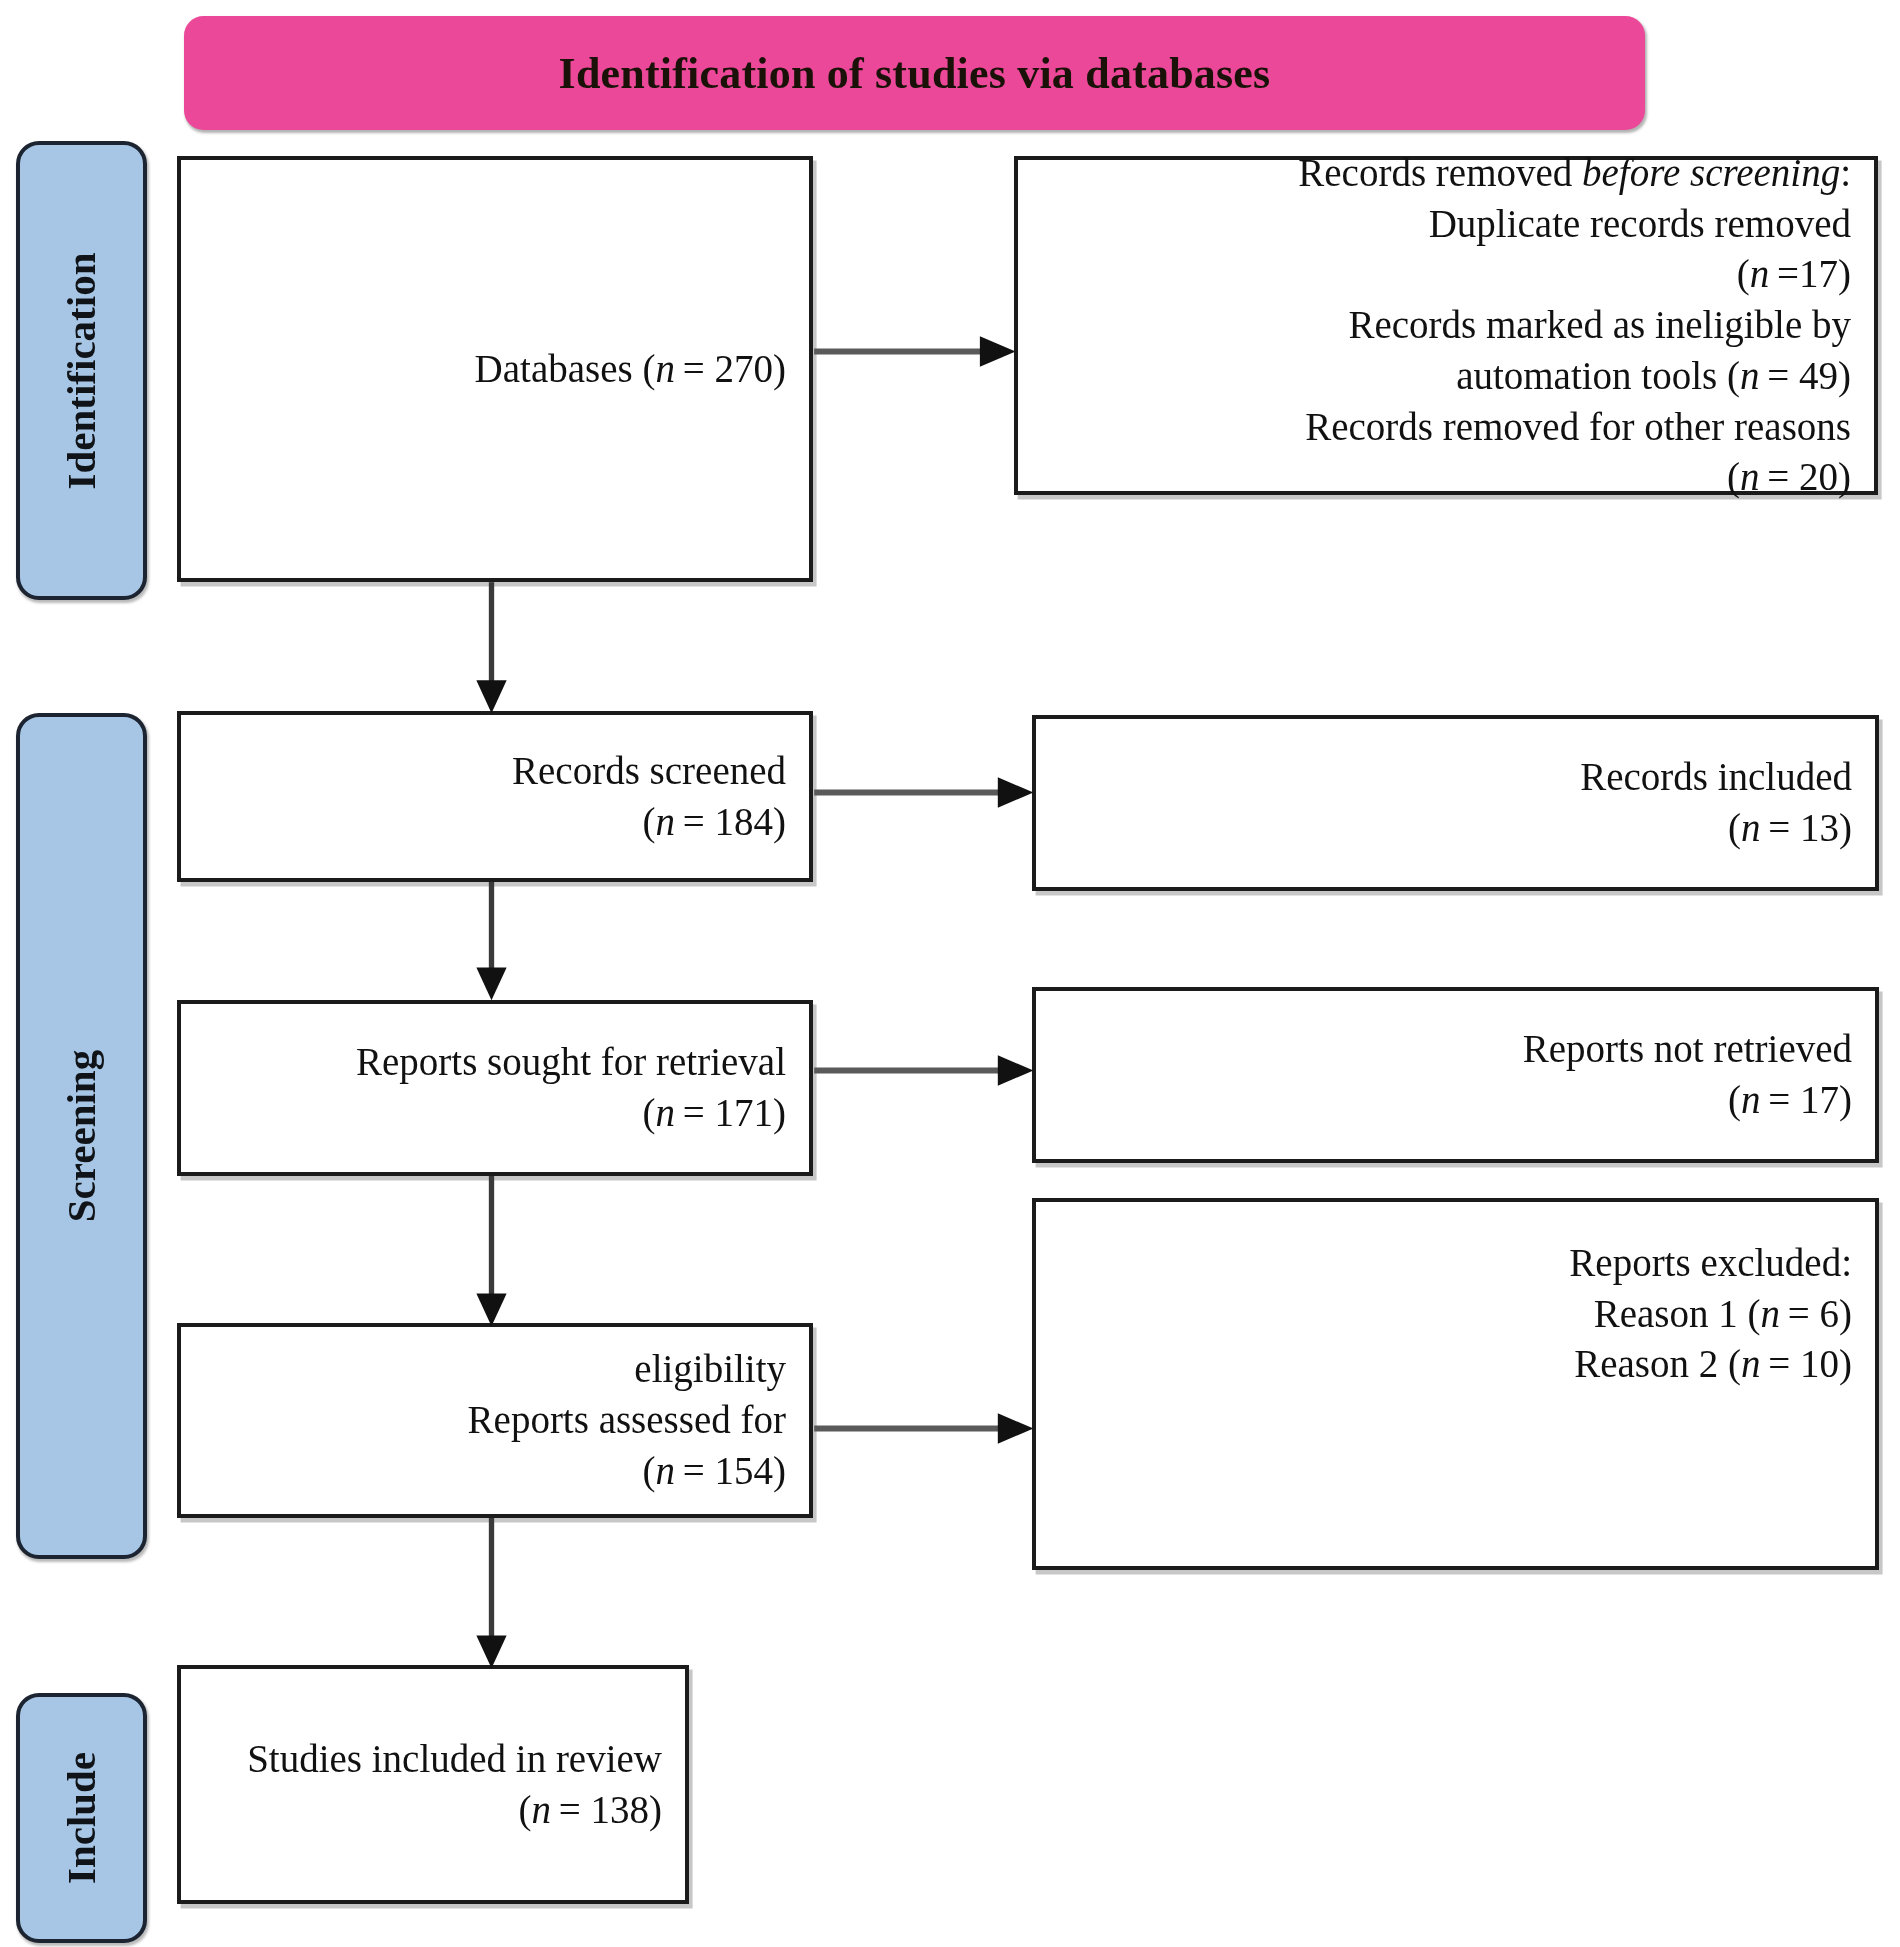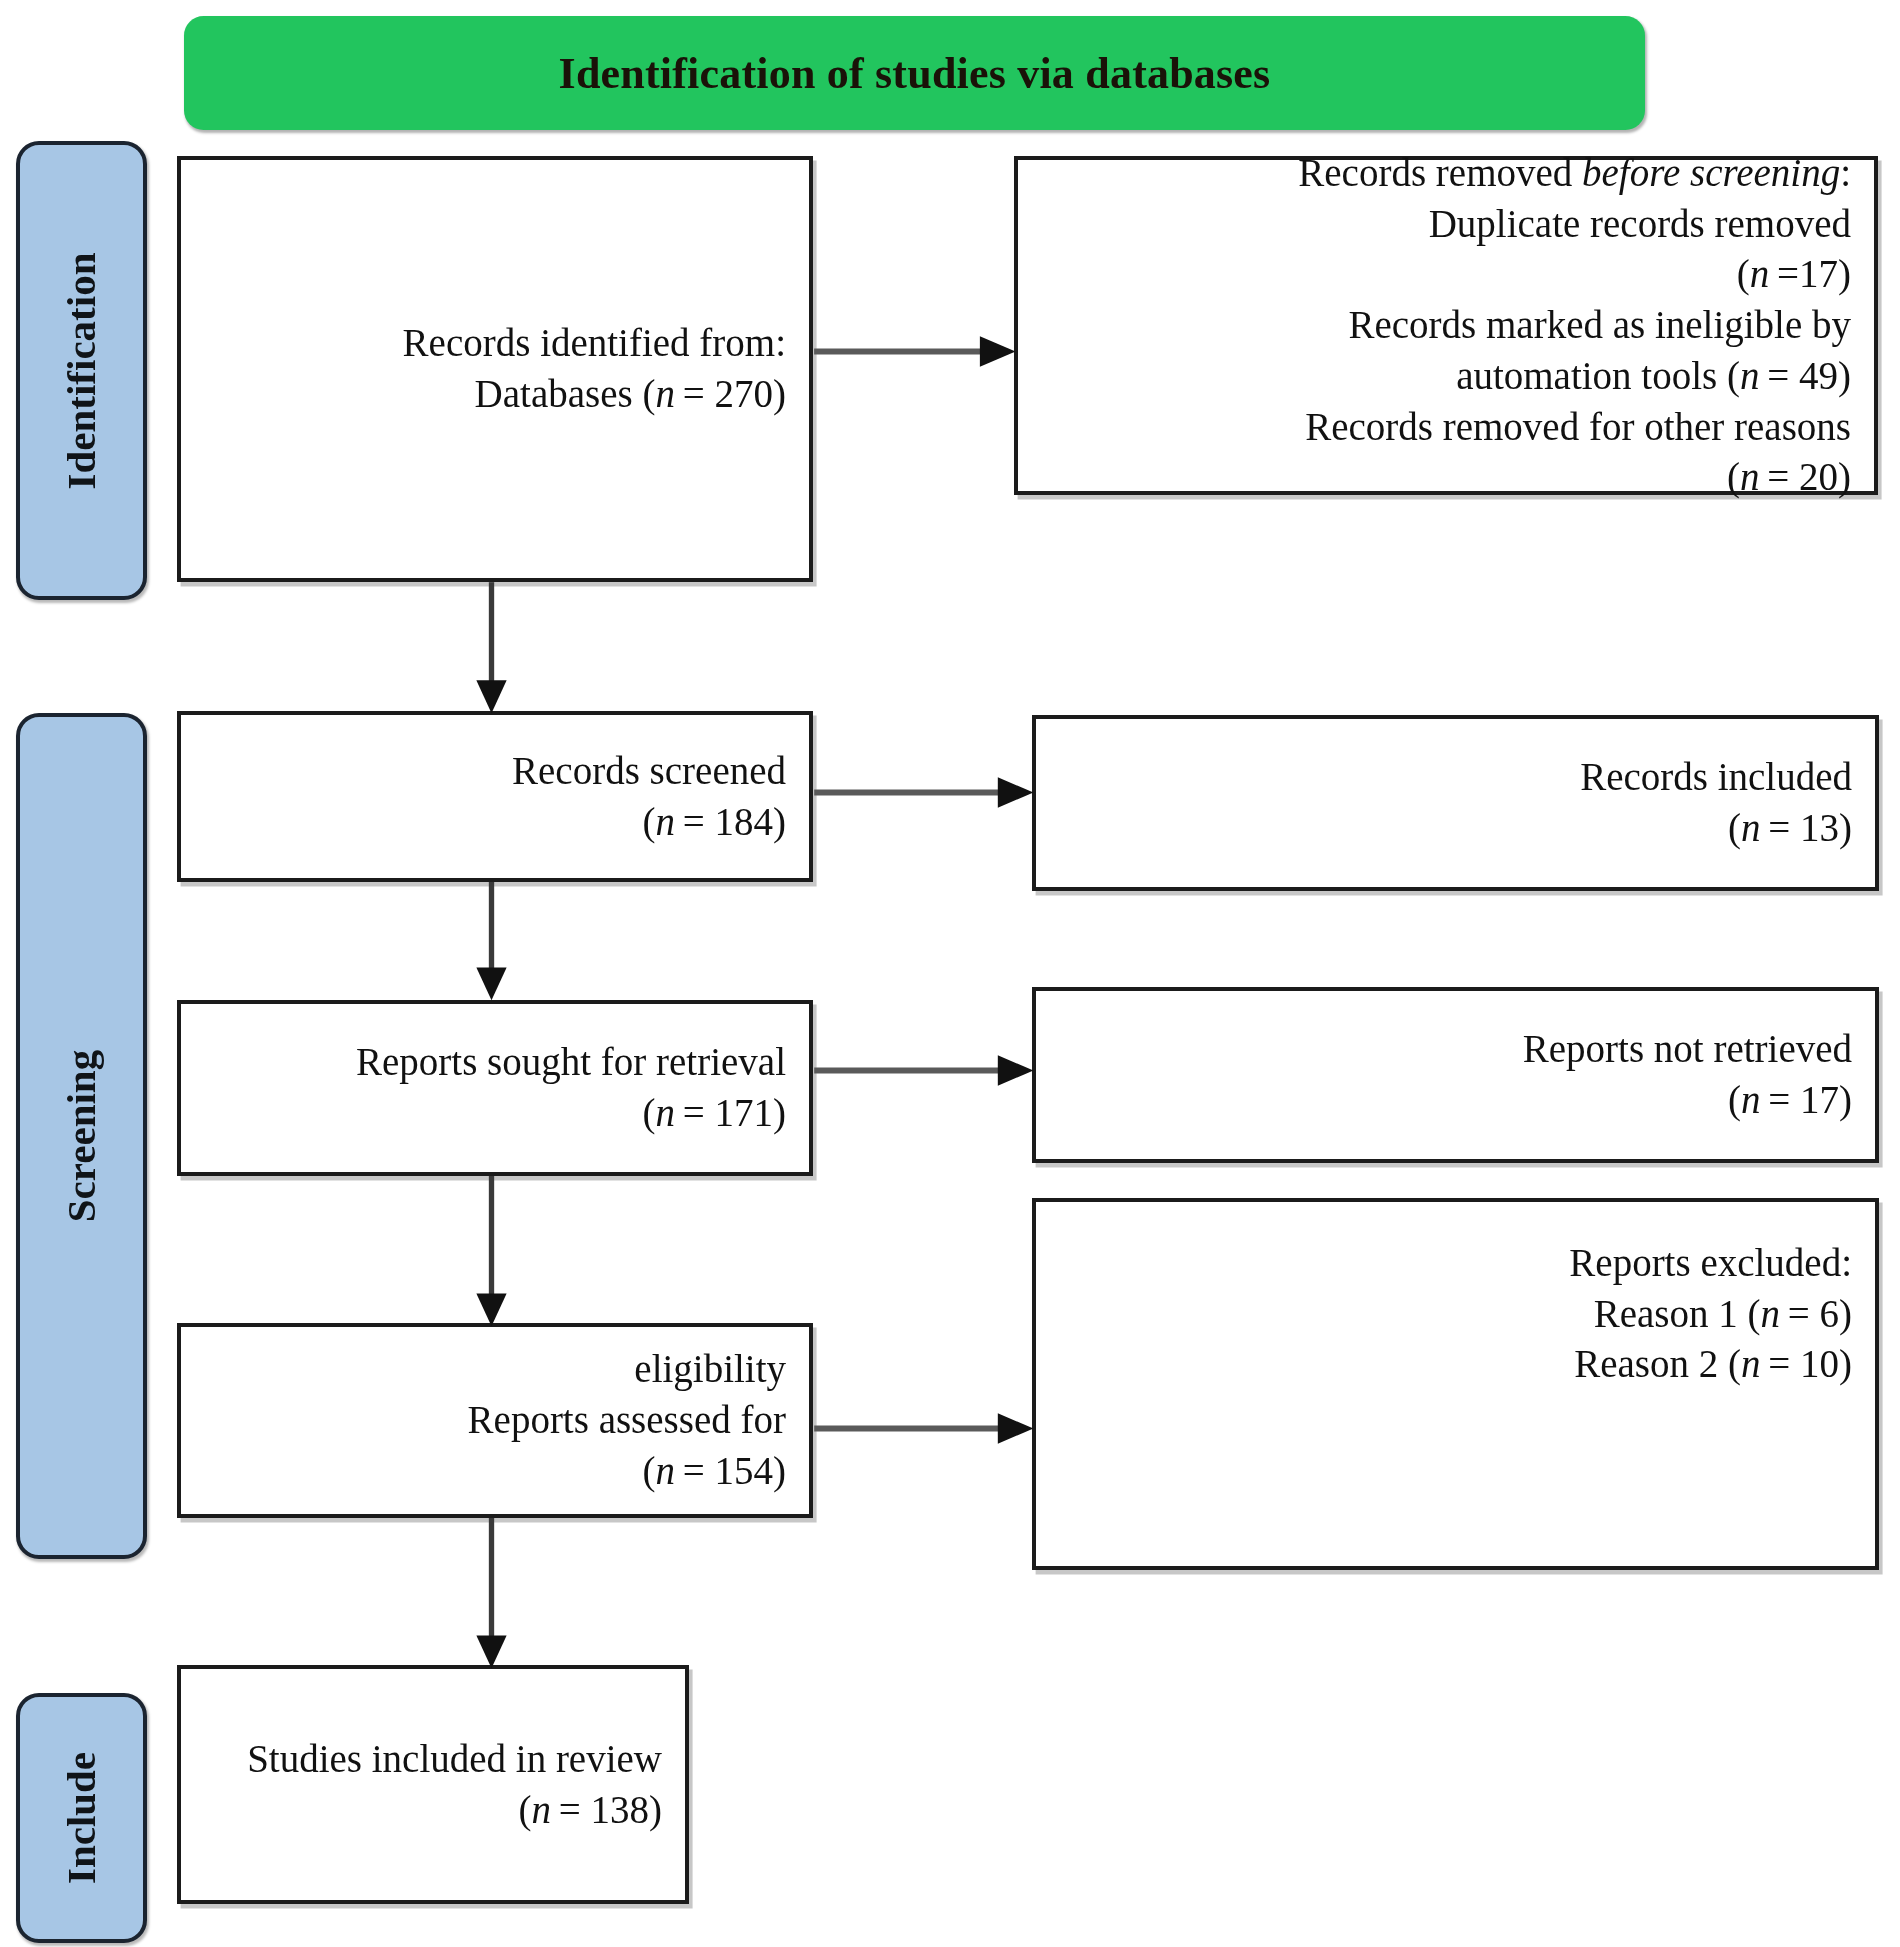--- a/index.html
+++ b/index.html
@@ -13,21 +13,21 @@
     height:1948px;
     background:#ffffff;
     overflow:hidden;
   }
 
   
   .banner{
     position:absolute;
     left:184px; top:16px;
     width:1461px; height:114px;
-    background:#22c55e;
+    background:#ec4899;
     border-radius:19.6px;
     box-shadow:1.8px 2.7px 2.7px rgba(0,0,0,.30);
     display:flex; align-items:center; justify-content:center;
   }
   .banner .txt{
     font-weight:bold;
     font-size:44px;
     letter-spacing:0.2px;
     color:#1a1208;
     text-align:center;
@@ -108,21 +108,20 @@
     <span class="vtxt">Identification</span>
   </div>
   <div class="band" id="band-screening">
     <span class="vtxt">Screening</span>
   </div>
   <div class="band" id="band-include">
     <span class="vtxt">Include</span>
   </div>
 
   <div class="node" id="n-identified">
-    <div class="line">Records identified from:</div>
     <div class="line ind">Databases (<span class="it">n</span> = 270)</div>
   </div>
 
   <div class="node" id="n-screened">
     <div class="line">Records screened</div>
     <div class="line">(<span class="it">n</span> = 184)</div>
   </div>
 
   <div class="node" id="n-sought">
     <div class="line">Reports sought for retrieval</div>

